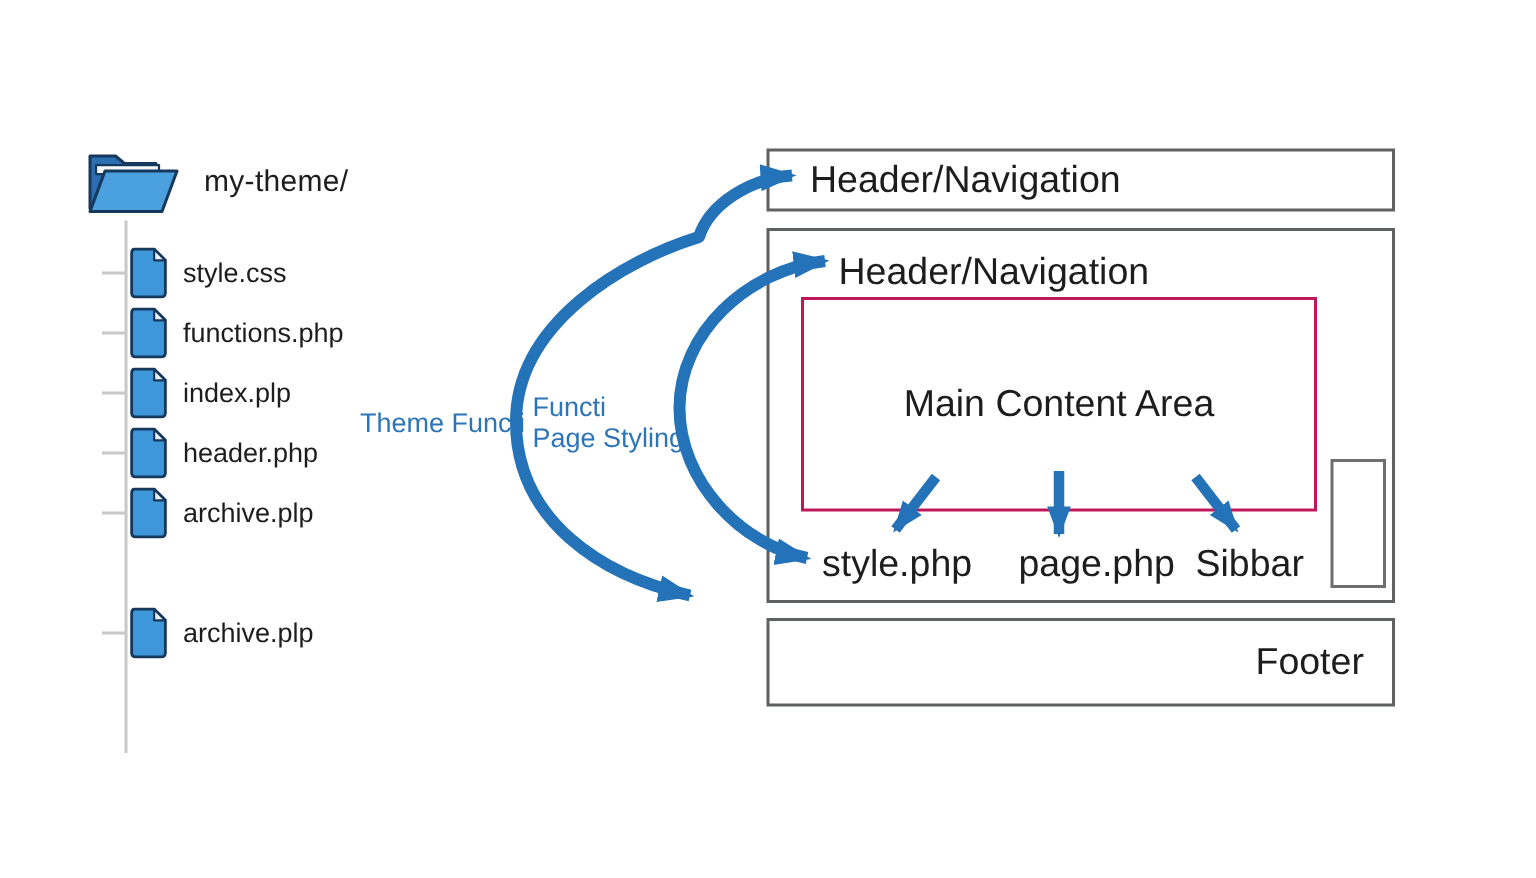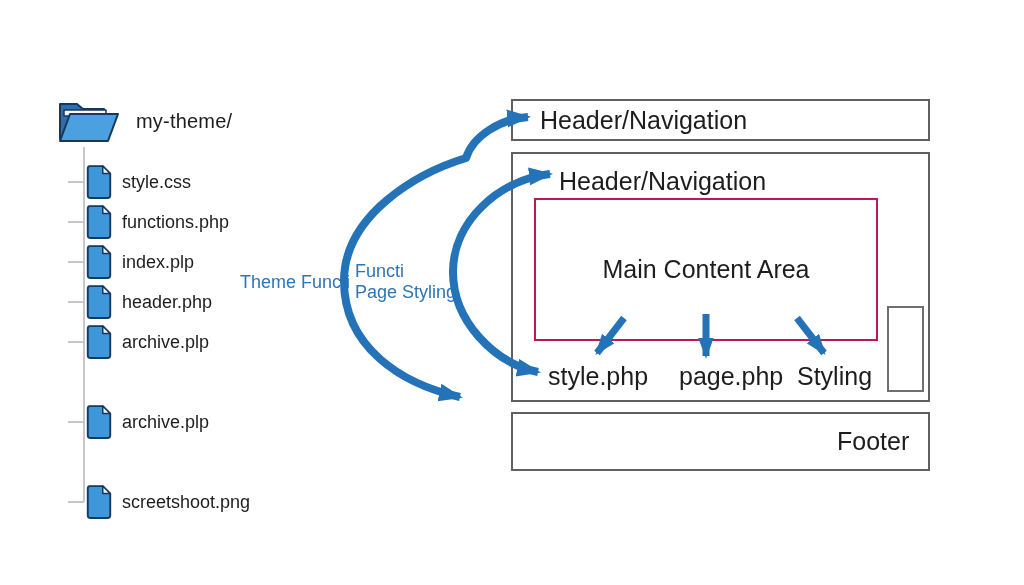--- a/index.html
+++ b/index.html
@@ -119,27 +119,20 @@
       </svg>
     <span class="file-label">archive.plp</span>
   </div>
   <div class="abs file-row" style="top:403px">
     <span class="file-tick"></span>
     <svg class="file-ic" viewBox="0 0 32 38">
         <use href="#fileicon"></use>
       </svg>
     <span class="file-label">archive.plp</span>
   </div>
-  <div class="abs file-row" style="top:483px">
-    <span class="file-tick"></span>
-    <svg class="file-ic" viewBox="0 0 32 38">
-        <use href="#fileicon"></use>
-      </svg>
-    <span class="file-label">screetshoot.png</span>
-  </div>
 
   <div class="abs blue-note" style="left:240px;top:272px">Theme Functi</div>
   <div class="abs blue-note" style="left:355px;top:261px">
     <div>Functi</div>
     <div>Page Styling</div>
   </div>
 
   <div class="abs wf-box box-header1">
     <div class="vcenter" style="padding-left:27px">
       <span class="wf-label">Header/Navigation</span>
@@ -147,21 +140,21 @@
   </div>
 
   <div class="abs wf-box box-page">
     <span class="abs wf-label" style="left:46px;top:13px">Header/Navigation</span>
     <div class="abs inner-main">
       <span class="wf-label">Main Content Area</span>
     </div>
     <div class="abs side-rect"></div>
     <span class="abs wf-label" style="left:35px;top:208px">style.php</span>
     <span class="abs wf-label" style="left:166px;top:208px">page.php</span>
-    <span class="abs wf-label" style="left:284px;top:208px">Styling</span>
+    <span class="abs wf-label" style="left:284px;top:208px">Sibbar</span>
   </div>
 
   <div class="abs wf-box box-footer">
     <div class="vcenter" style="padding-left:324px">
       <span class="wf-label">Footer</span>
     </div>
   </div>
 
   <svg id="arrow-layer" class="abs" viewBox="0 0 1024 585">
     <defs>

